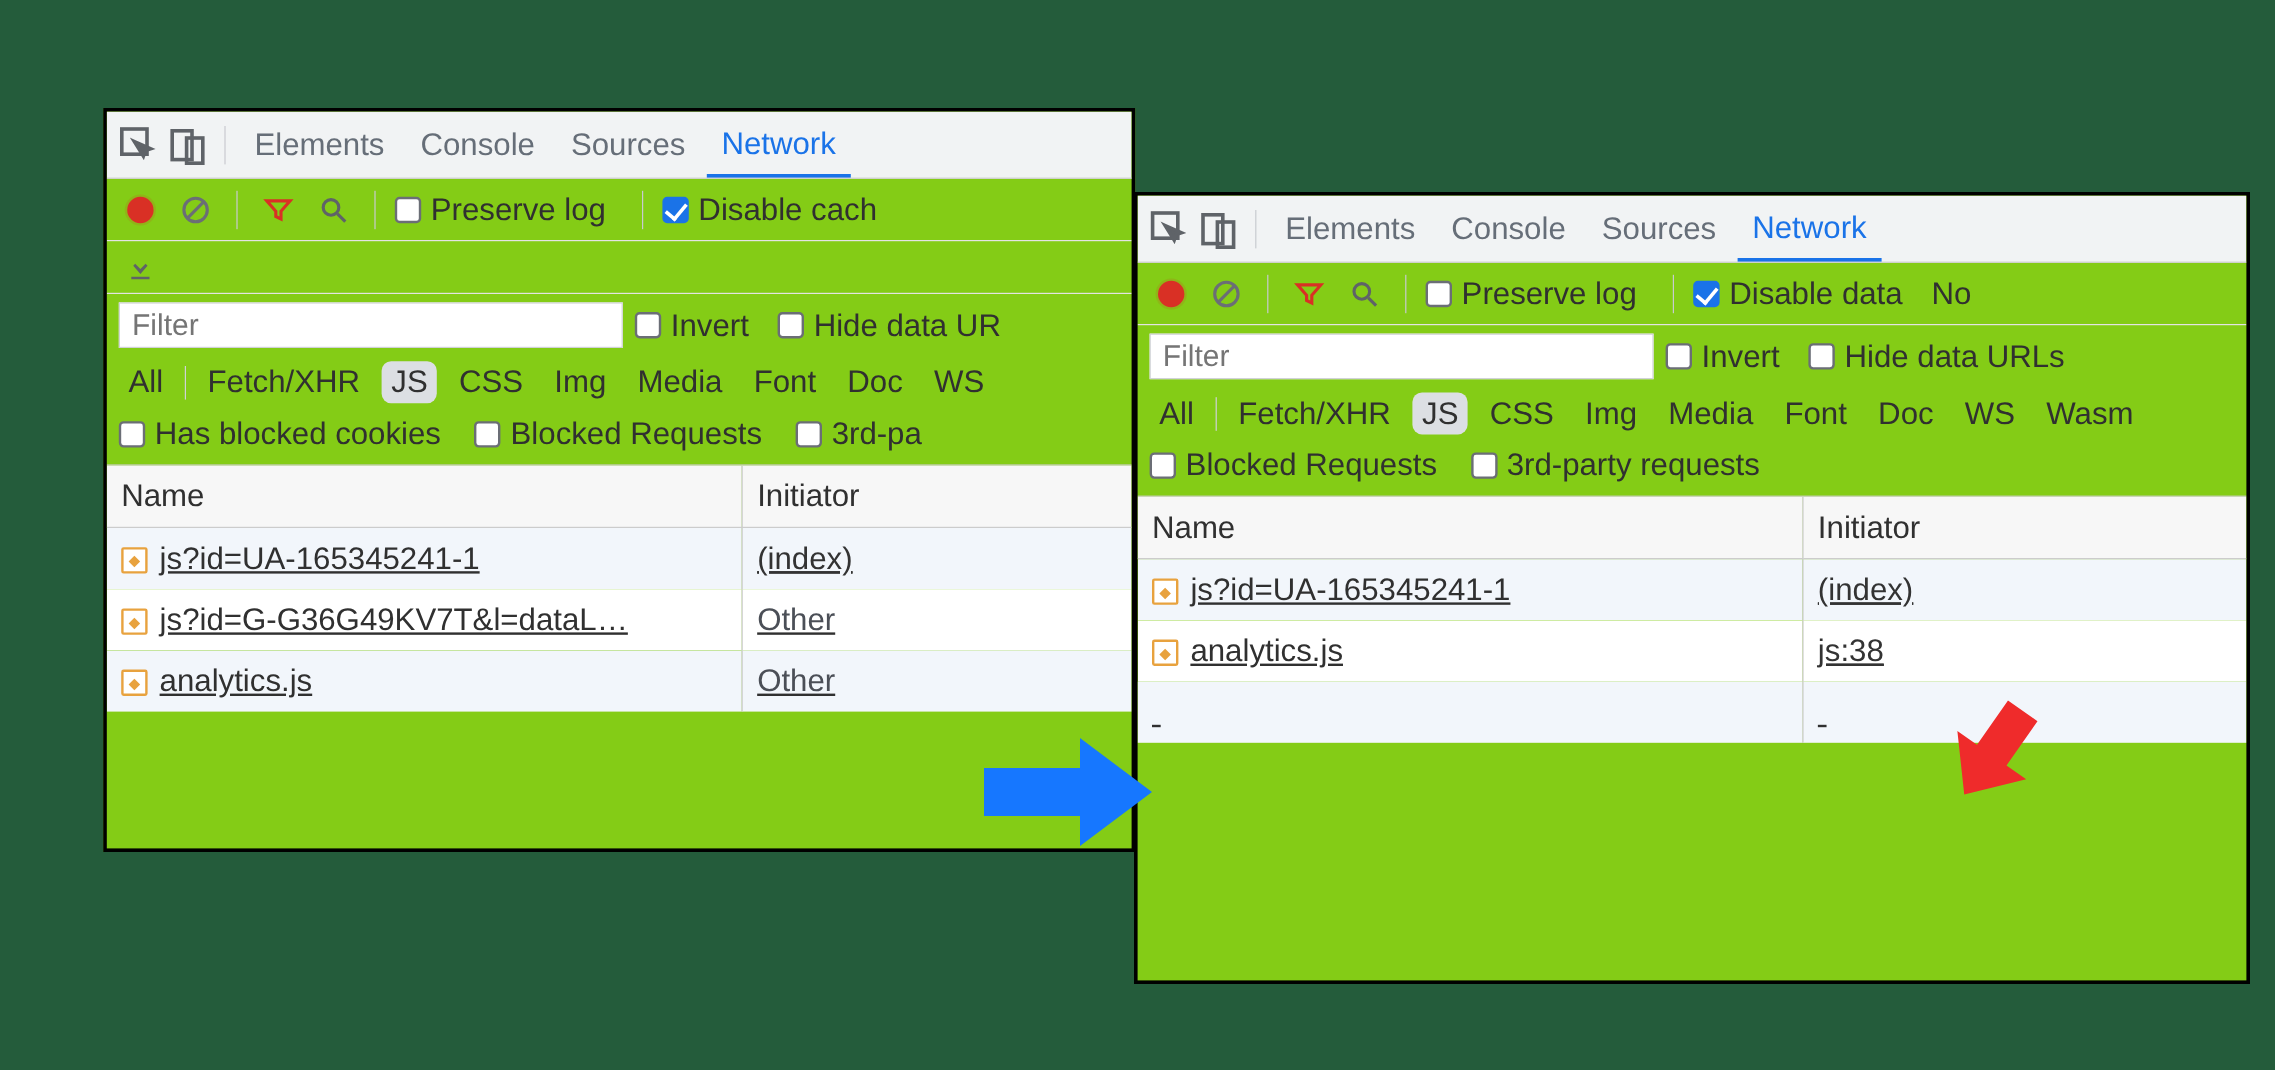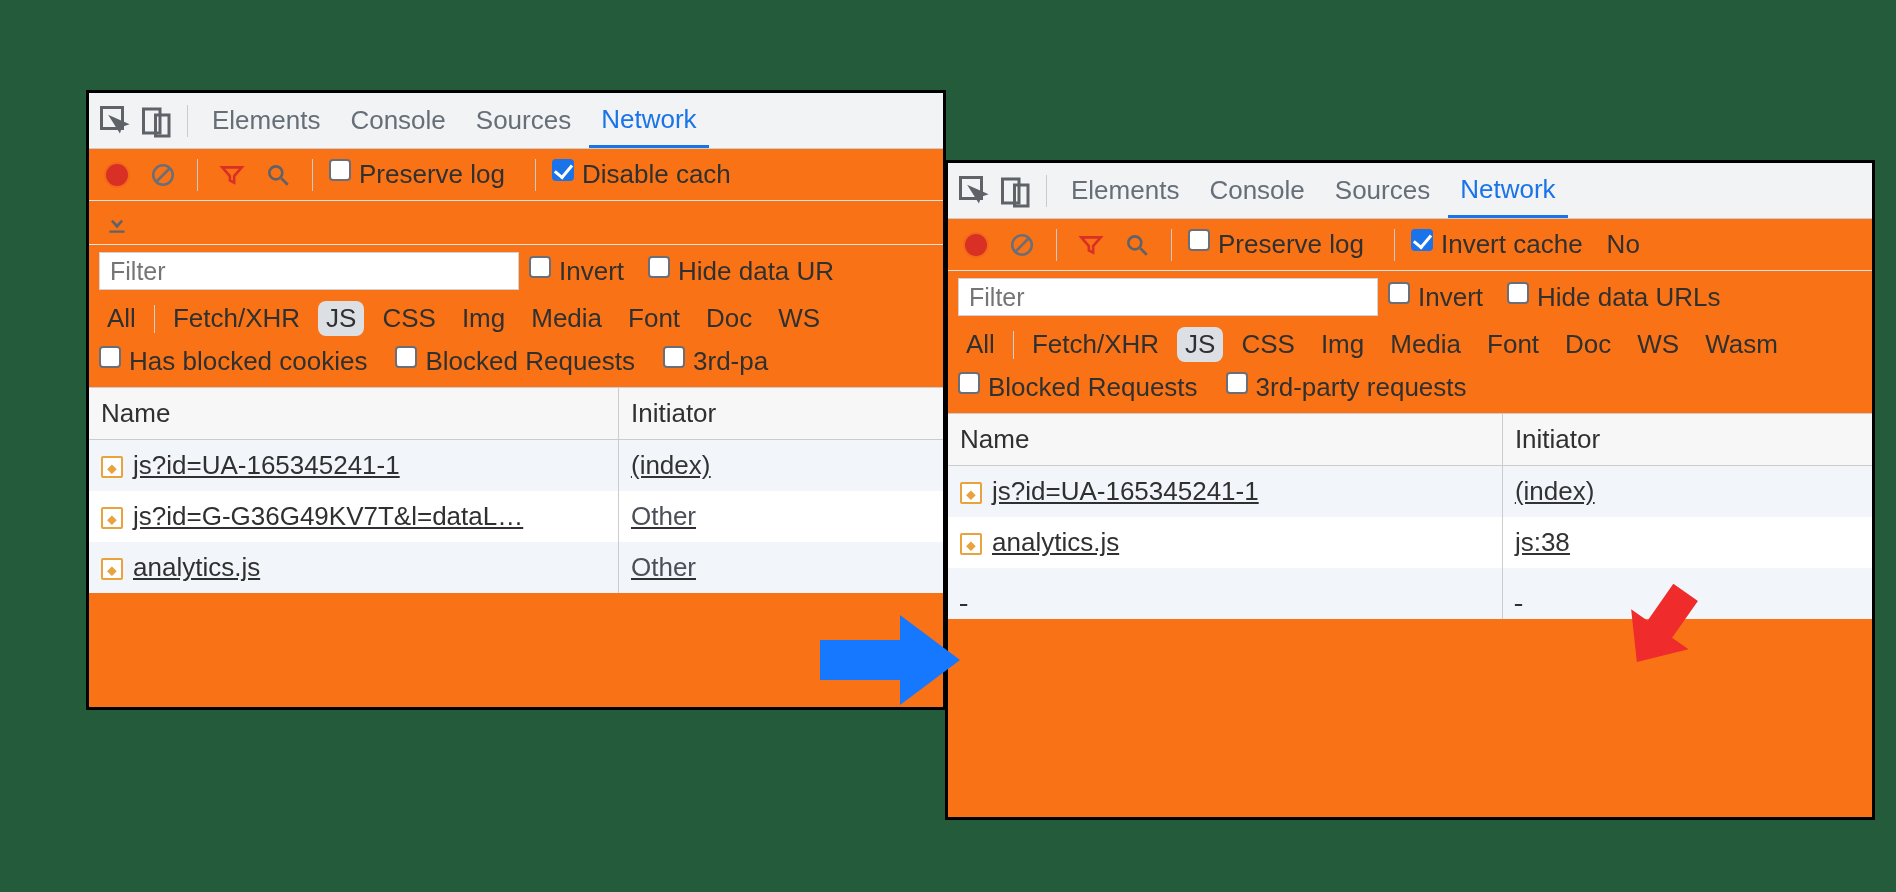--- a/index.html
+++ b/index.html
@@ -8,21 +8,21 @@
     width: 1896px;
     height: 892px;
     background: #245c3b;
     font-family: -apple-system, "Helvetica Neue", Arial, sans-serif;
     font-size: 26px;
     color: #303030;
     position: relative;
   }
   .panel {
     position: absolute;
-    background: #f97316;
+    background: #84cc16;
     border: 3px solid #000;
     overflow: hidden;
   }
   .panel-left { left: 86px; top: 90px; width: 860px; height: 620px; }
   .panel-right { left: 945px; top: 160px; width: 930px; height: 660px; }
 
   .tabs-row {
     display: flex;
     align-items: center;
     height: 56px;
@@ -38,21 +38,21 @@
 
   .toolbar-row {
     display:flex; align-items:center; height:52px; padding:0 10px; gap:10px;
     border-bottom:1px solid #e3e3e3;
   }
   .record-dot { width:22px; height:22px; border-radius:50%; background:#d93025; box-shadow:0 0 0 2px rgba(217,48,37,.15); }
   .clear-icon svg, .filter-icon svg, .search-icon svg, .download-icon svg { width:26px; height:26px; }
   .checkbox { width:22px; height:22px; border:2px solid #6b6e76; border-radius:4px; display:inline-block; vertical-align:middle; margin-right:8px; background:#fff; }
   .checkbox.checked { background:#1a73e8; border-color:#1a73e8; position:relative; }
   .checkbox.checked::after { content:""; position:absolute; left:4px; top:0px; width:8px; height:14px; border:solid #fff; border-width:0 3px 3px 0; transform:rotate(40deg); }
-  .opt-label { color:#303030; display:flex; align-items:flex-start; margin-right:14px; white-space:nowrap; }
+  .opt-label { color:#303030; display:flex; align-items:center; margin-right:14px; white-space:nowrap; }
 
   .download-row { height:44px; display:flex; align-items:center; padding:0 10px; border-bottom:1px solid #e3e3e3; }
 
   .filter-row {
     display:flex; align-items:center; gap:10px; height:52px; padding:0 10px;
   }
   .filter-input {
     height:38px; width:420px; border:1px solid #d0d2d6; background:#fff; padding:0 10px;
     font-size:25px; color:#8a8f99;
   }
@@ -254,21 +254,21 @@
         </svg>
     </span>
     <span class="vsep"></span>
     <label class="opt-label">
         <span class="checkbox"></span>
         <span>Preserve log</span>
       </label>
     <span class="vsep"></span>
     <label class="opt-label">
         <span class="checkbox checked"></span>
-        <span>Invert cache</span>
+        <span>Disable data</span>
       </label>
     <span>No</span>
   </div>
 
   <div class="filter-row">
     <input class="filter-input" style="width: 420px;" placeholder="Filter">
     <label class="opt-label">
         <span class="checkbox"></span>
         <span>Invert</span>
       </label>

